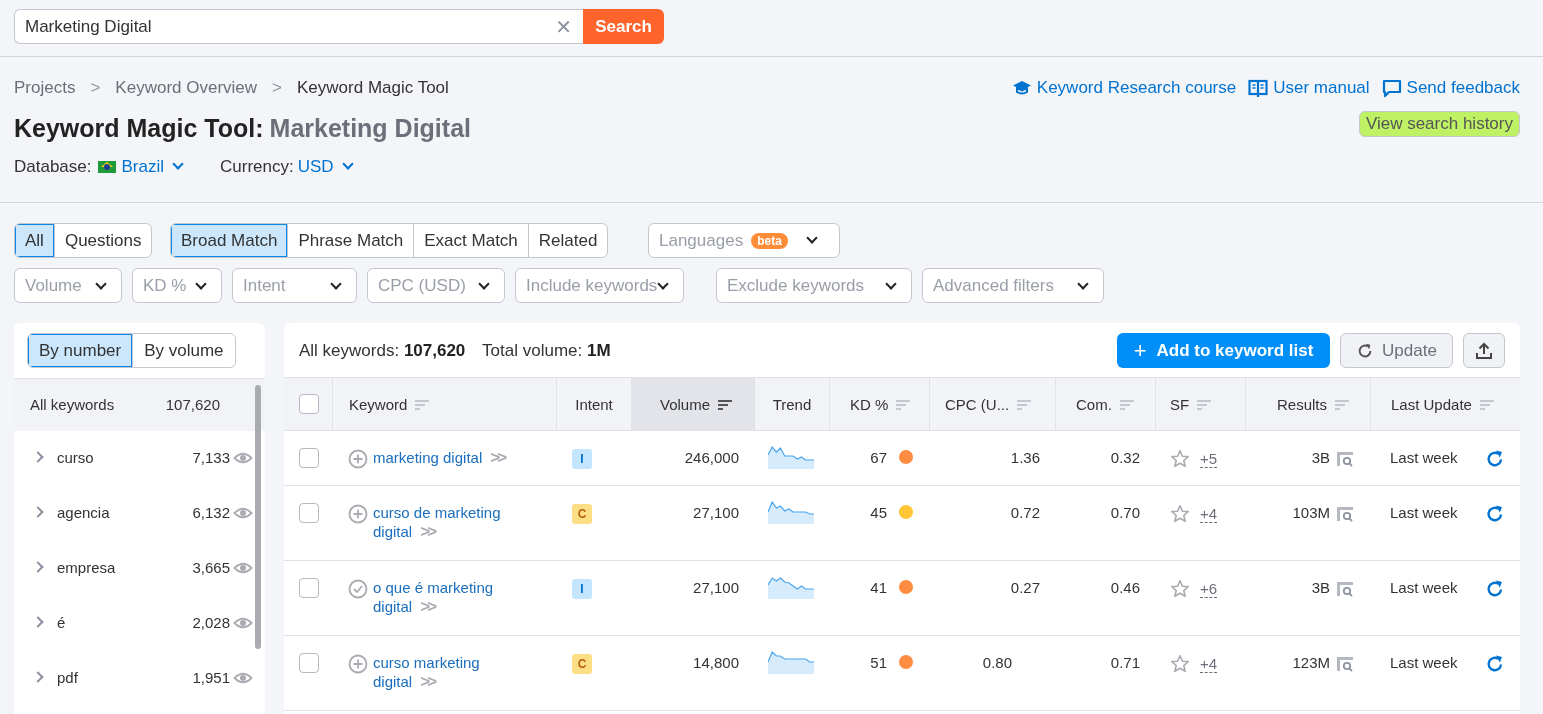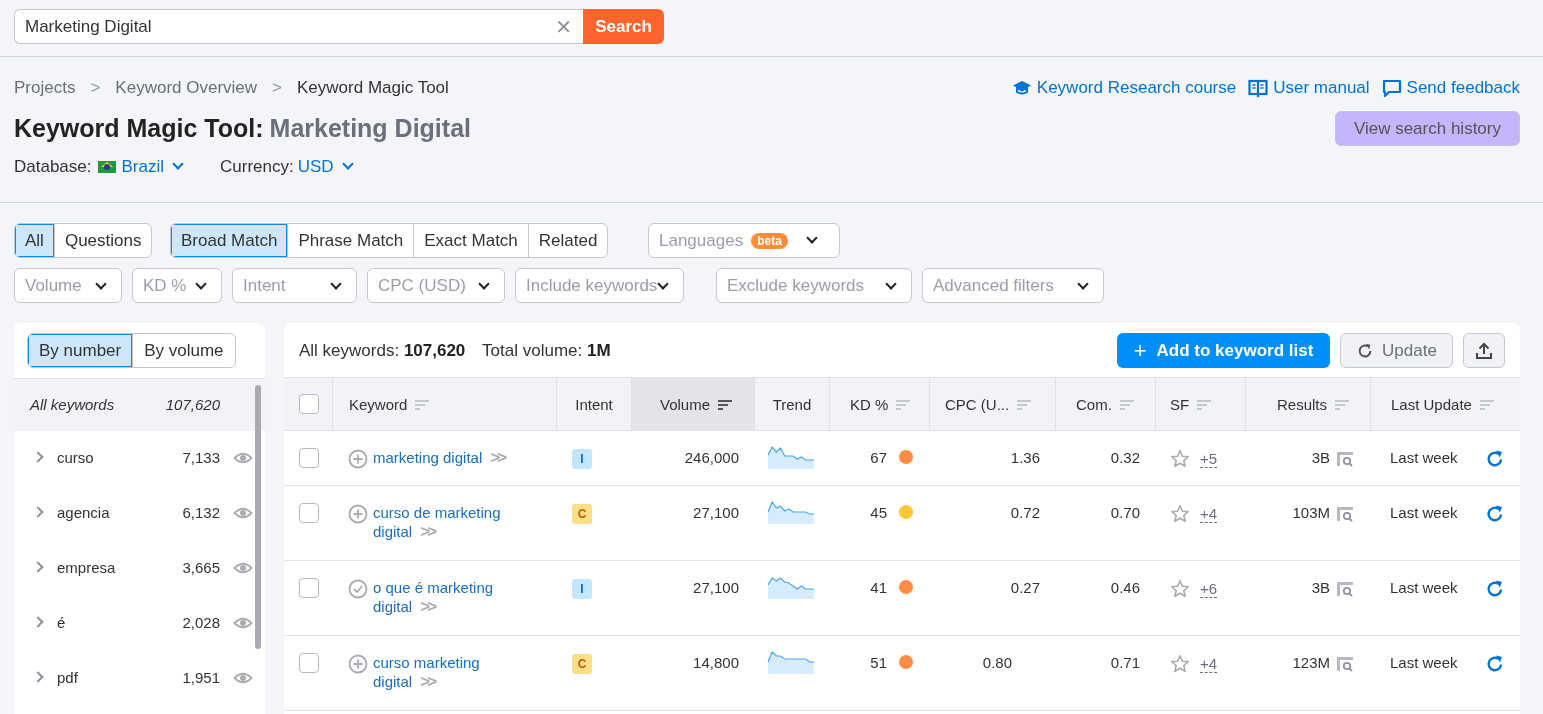--- a/index.html
+++ b/index.html
@@ -25,21 +25,21 @@
   .flag { display: inline-block; width: 18px; height: 12px; background: #1e9a3a; position: relative; margin-left: 6px; margin-right: 2px; }
   .flag::before { content: ""; position: absolute; left: 3px; top: 1px; width: 0; height: 0; border-left: 6px solid transparent; border-right: 6px solid transparent; border-bottom: 5px solid #f5d21a; }
   .flag::after { content: ""; position: absolute; left: 6px; top: 3px; width: 6px; height: 6px; border-radius: 50%; background: #1c3d8f; }
   .chev { display: inline-block; width: 8px; height: 8px; border-right: 2px solid currentColor; border-bottom: 2px solid currentColor; transform: rotate(45deg); margin-left: 10px; position: relative; top: -3px; }
   .db-row .chev { color: #0073d1; }
   .currency-label { margin-left: 38px; }
 
   .header-links { position: absolute; right: 23px; top: 78px; display: flex; gap: 12px; font-size: 17px; }
   .header-links .hl { color: #0073d1; display: flex; align-items: center; gap: 5px; cursor: pointer; }
   .header-links svg { width: 20px; height: 20px; }
-  .history-btn { position: absolute; right: 23px; top: 111px; height: 35px; padding: 0 18px; background: #c4b5fd; border: 1px solid #c4c7cf; border-radius: 6px; font-family: "Liberation Sans", sans-serif; font-size: 17px; color: #555; cursor: pointer; }
+  .history-btn { position: absolute; right: 23px; top: 111px; height: 26px; padding: 0 6px; background: #bef264; border: 1px solid #c4c7cf; border-radius: 6px; font-family: "Liberation Sans", sans-serif; font-size: 17px; color: #555; cursor: pointer; }
 
   .divider { position: absolute; left: 0; top: 202px; width: 1543px; height: 1px; background: #d1d4db; }
 
   
   .seg { position: absolute; top: 223px; height: 35px; display: flex; border: 1px solid #c4c7cf; border-radius: 6px; overflow: hidden; background: #fff; }
   .seg .s { padding: 0 10px; line-height: 33px; font-size: 17px; color: #333; border-left: 1px solid #c4c7cf; cursor: pointer; white-space: nowrap; }
   .seg .s:first-child { border-left: none; }
   .seg .s.active { background: #cce7fb; color: #333; box-shadow: inset 0 0 0 1px #0d87e6; }
   .lang-btn { position: absolute; left: 648px; top: 223px; width: 192px; height: 35px; border: 1px solid #c4c7cf; border-radius: 6px; background: #fff; font-size: 17px; color: #9a9ea8; display: flex; align-items: center; padding-left: 10px; cursor: pointer; }
   .beta { background: #ff8c38; color: #fff; font-size: 12px; font-weight: bold; border-radius: 8px; padding: 1px 6px; margin-left: 8px; }
@@ -48,27 +48,27 @@
   .filter { position: absolute; top: 268px; height: 35px; border: 1px solid #c4c7cf; border-radius: 6px; background: #fff; font-size: 17px; color: #9a9ea8; display: flex; align-items: center; padding-left: 10px; cursor: pointer; white-space: nowrap; }
   .filter .chev { color: #222; position: absolute; right: 16px; top: 11px; margin: 0; }
 
   
   .sidebar { position: absolute; left: 14px; top: 323px; width: 251px; height: 400px; background: #fff; border-radius: 6px 6px 0 0; overflow: hidden; }
   .side-toggle { position: absolute; left: 13px; top: 10px; height: 35px; display: flex; border: 1px solid #c4c7cf; border-radius: 6px; overflow: hidden; }
   .side-toggle .s { padding: 0 11px; line-height: 33px; font-size: 17px; color: #333; border-left: 1px solid #c4c7cf; cursor: pointer; }
   .side-toggle .s:first-child { border-left: none; }
   .side-toggle .s.active { background: #cce7fb; box-shadow: inset 0 0 0 1px #0d87e6; }
   .side-sep { position: absolute; left: 0; top: 55px; width: 251px; height: 1px; background: #e0e2e8; }
-  .all-kw { position: absolute; left: 0; top: 56px; width: 251px; height: 52px; background: #f2f3f7; font-size: 15px; color: #333; font-style: italic; }
+  .all-kw { position: absolute; left: 0; top: 56px; width: 251px; height: 52px; background: #f2f3f7; font-size: 15px; color: #333; }
   .all-kw .lbl { position: absolute; left: 16px; top: 17px; }
   .all-kw .cnt { position: absolute; right: 45px; top: 17px; }
   .group-item { position: absolute; left: 0; width: 240px; height: 55px; font-size: 15px; color: #333; cursor: pointer; }
   .group-item .gchev { position: absolute; left: 20px; top: 22px; width: 8px; height: 8px; border-right: 2px solid #8e93a0; border-top: 2px solid #8e93a0; transform: rotate(45deg); }
   .group-item .gname { position: absolute; left: 43px; top: 18px; }
-  .group-item .gcnt { position: absolute; right: 34px; top: 18px; margin-left: 46px; }
+  .group-item .gcnt { position: absolute; right: 24px; top: 18px; margin-left: 46px; }
   .group-item .eye { position: absolute; right: 1px; top: 17px; width: 20px; height: 20px; }
   .side-scroll { position: absolute; left: 241px; top: 62px; width: 6px; height: 264px; background: #a9abb1; border-radius: 3px; }
 
   
   .panel { position: absolute; left: 284px; top: 323px; width: 1236px; height: 400px; background: #fff; border-radius: 6px 6px 0 0; overflow: hidden; }
   .summary { position: absolute; left: 15px; top: 18px; font-size: 17px; color: #333; }
   .summary b { color: #222; }
   .summary .gap { margin-left: 12px; }
   .add-btn { position: absolute; left: 833px; top: 10px; width: 213px; height: 35px; background: #008ff8; color: #fff; border: none; border-radius: 6px; font-family: "Liberation Sans", sans-serif; font-size: 17px; font-weight: bold; cursor: pointer; display: flex; align-items: center; justify-content: center; gap: 10px; }
   .add-btn .plus { font-size: 22px; font-weight: normal; }

